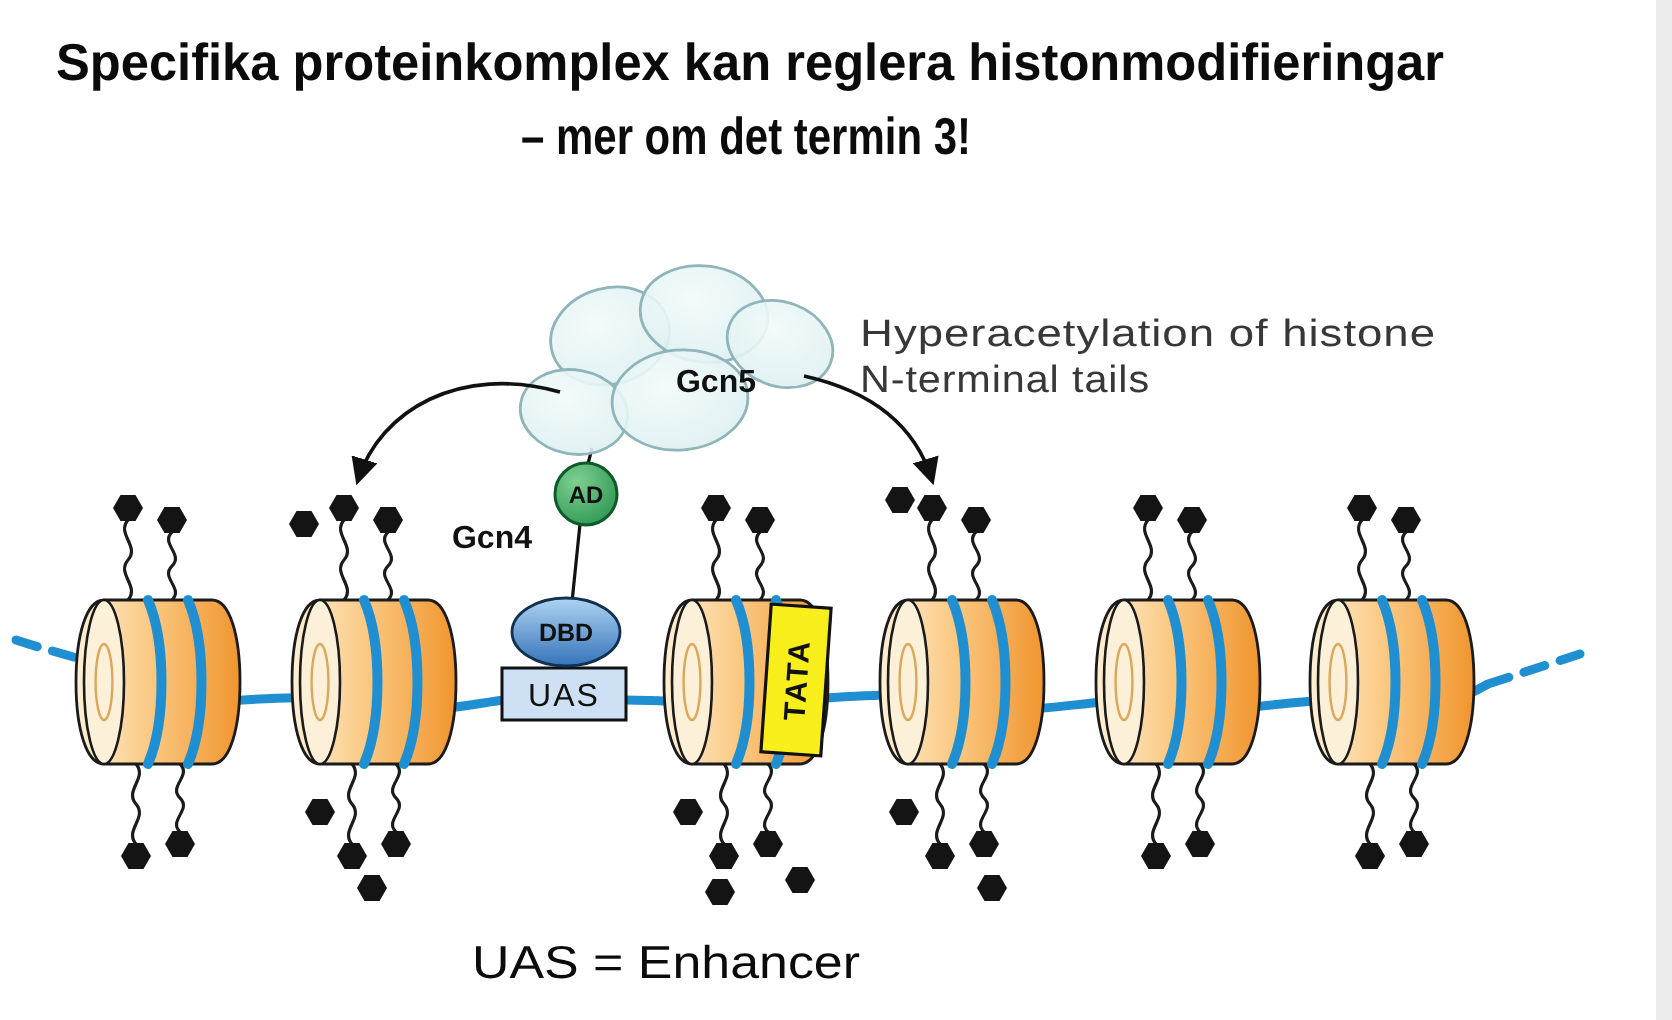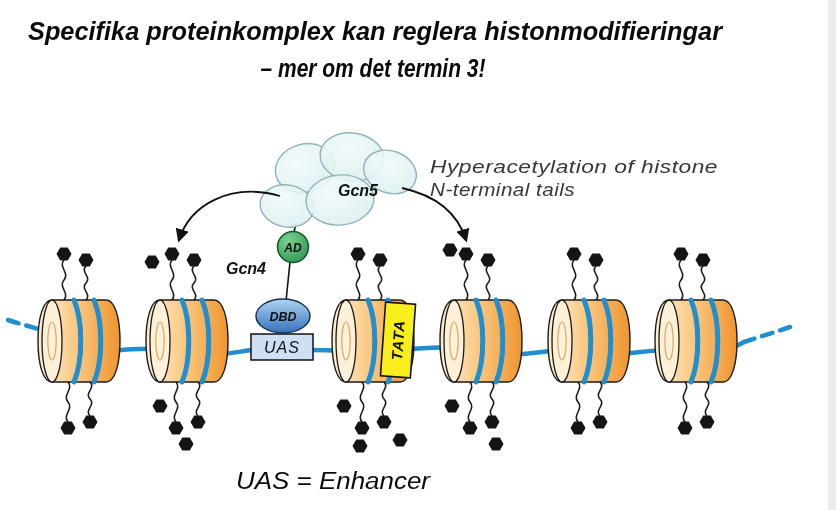--- a/index.html
+++ b/index.html
@@ -2,21 +2,20 @@
 <html><head>
 <meta charset="utf-8">
 <style>
   html,body{margin:0;padding:0;background:#fff;}
   .stage{
     position:relative;
     width:836px;height:510px;
     background:#ffffff;
     overflow:hidden;
     font-family:"Liberation Sans",sans-serif;
-    font-style:italic;
   }
   svg{position:absolute;inset:0;display:block;}
   svg text{font-family:"Liberation Sans",sans-serif;fill:#111;}
   .title-text{font-size:26px;font-weight:600;fill:#0b0b0b;}
   .caption-text{font-size:23px;fill:#0b0b0b;}
   .annotation-text{font-size:19px;fill:#383838;letter-spacing:.4px;}
   .small-bold{font-weight:bold;}
 </style>
 </head>
 <body>

